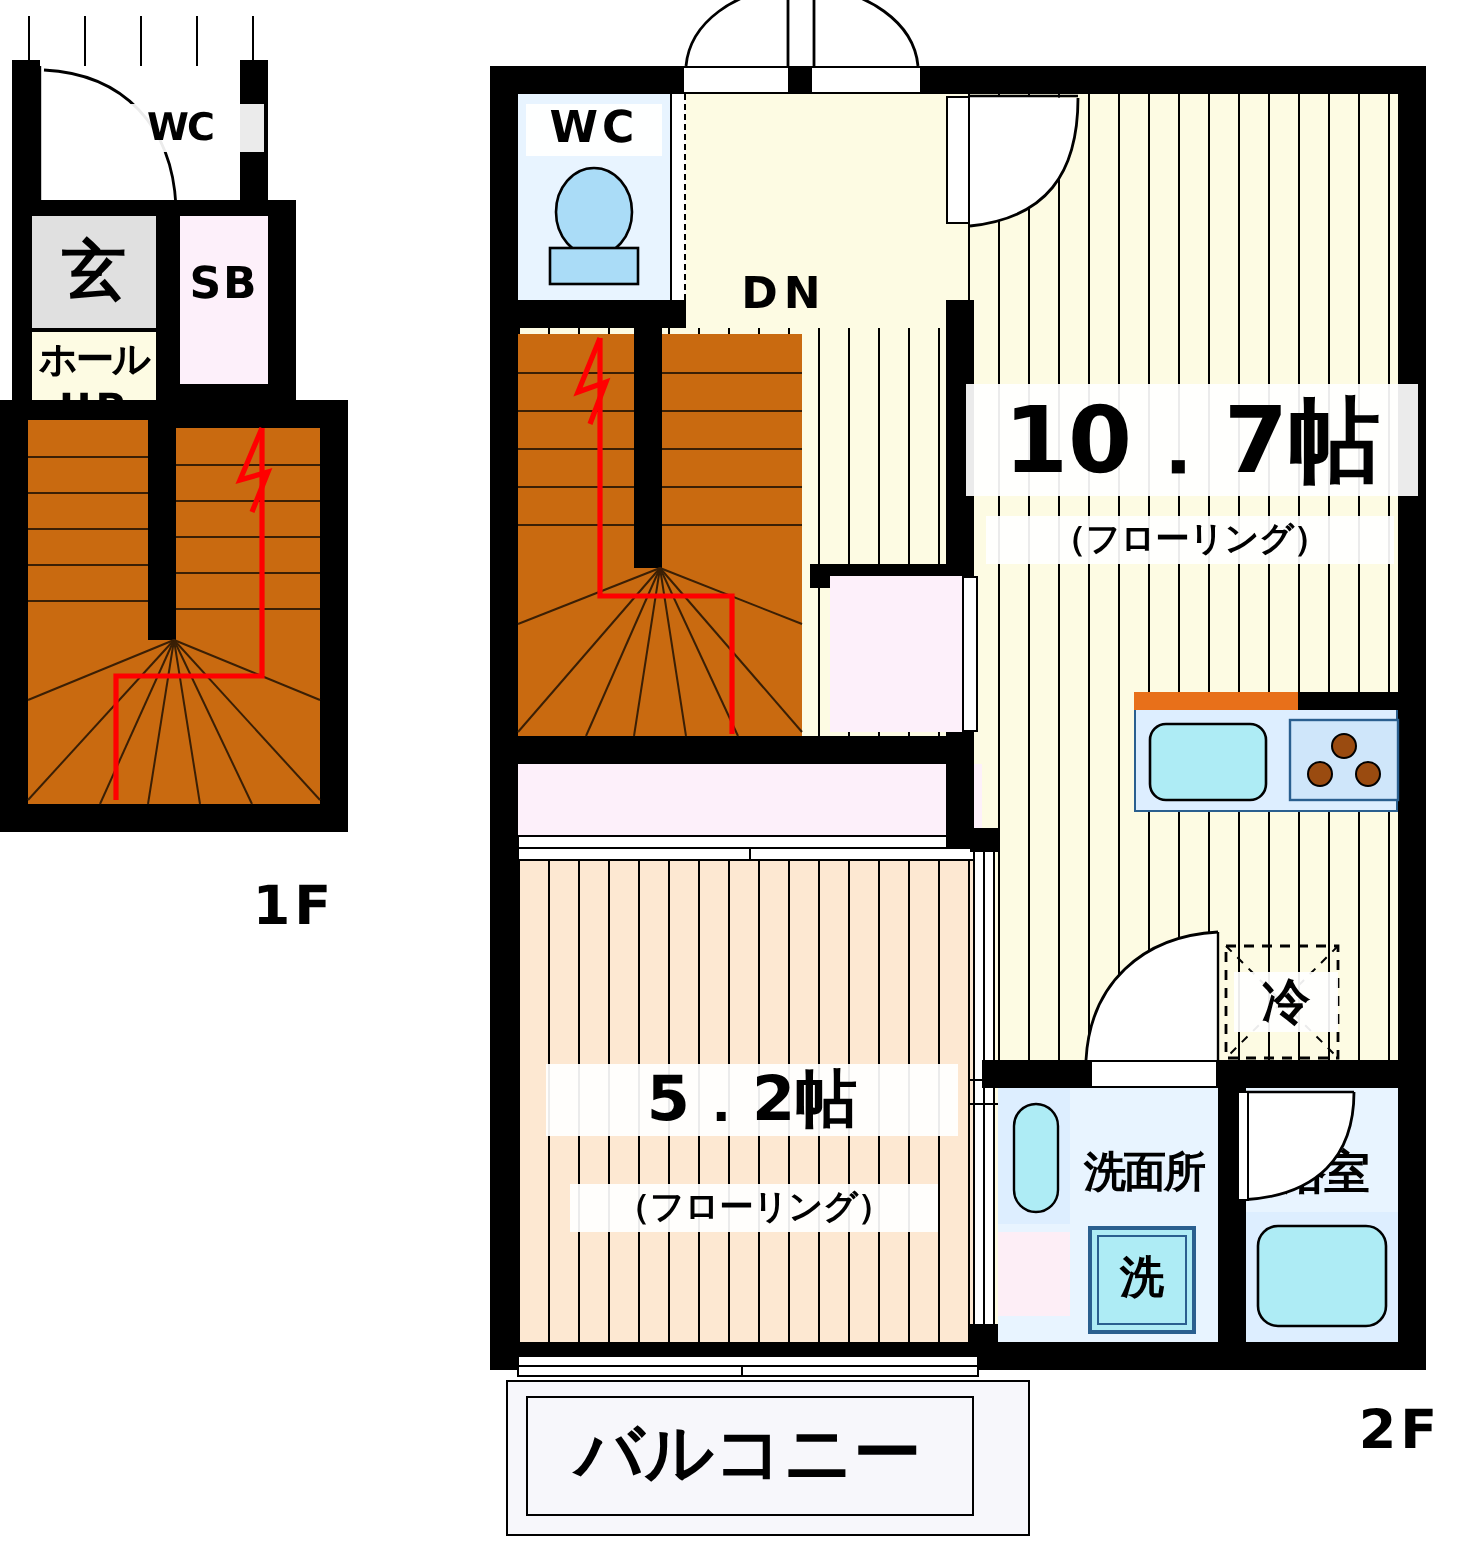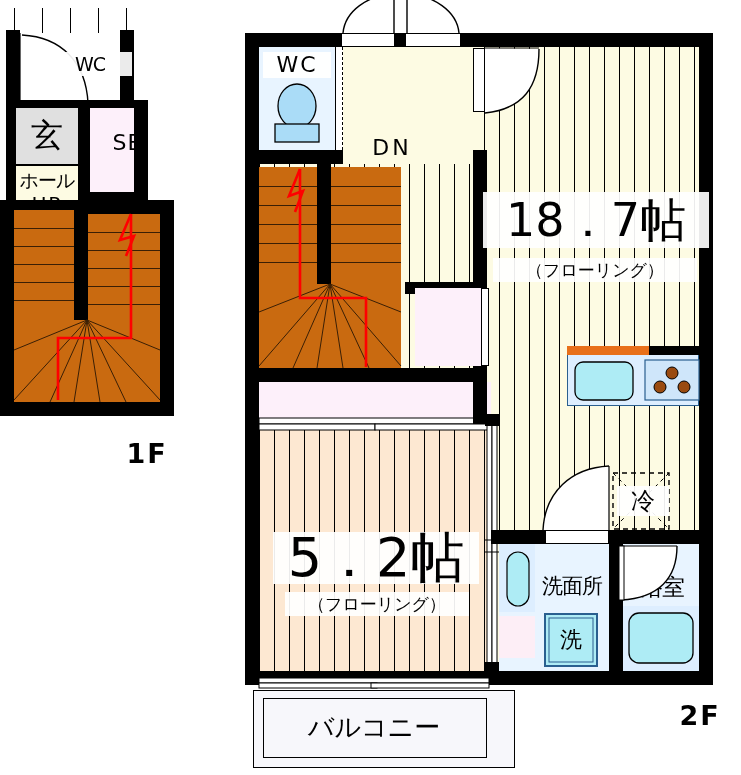--- a/index.html
+++ b/index.html
@@ -1,21 +1,21 @@
 <!DOCTYPE html>
 <html><head>
 <meta charset="utf-8">
 <style>
   html,body{margin:0;padding:0;background:#ffffff;}
   body{width:741px;height:775px;position:relative;overflow:hidden;
        font-family:"DejaVu Sans","Liberation Sans",sans-serif;}
   #stage{position:absolute;left:0;top:0;width:741px;height:775px;}
   .abs{position:absolute;box-sizing:border-box;}
   .wall{background:#000000;}
-  .lbl{position:absolute;white-space:nowrap;font-weight:normal;color:#000;
+  .lbl{position:absolute;white-space:nowrap;font-weight:bold;color:#000;
        display:flex;align-items:center;justify-content:center;line-height:1;}
   .floor-tag{font-size:27px;font-weight:bold;letter-spacing:2px;}
   
   .fl-cream{background:
      repeating-linear-gradient(to right,#000 0px,#000 1px,#fdfbe3 1px,#fdfbe3 15px);}
   .fl-peach{background:
      repeating-linear-gradient(to right,#000 0px,#000 1px,#fde8d2 1px,#fde8d2 15px);}
   .fl-bal{background:#f7f7fb;}
   .tatamiGrid{background:
       repeating-linear-gradient(to right,#000 0,#000 1px,#fff 1px,#fff 28px),
@@ -59,21 +59,21 @@
 
     <div class="abs gray" style="left:16px;top:108px;width:62px;height:56px;"></div>
     <div class="lbl" style="left:16px;top:114px;width:62px;height:42px;font-size:32px;">玄</div>
 
     <div class="abs" style="left:16px;top:166px;width:62px;height:52px;background:#fdfbe3;"></div>
     <div class="abs" style="left:16px;top:164px;width:62px;height:2px;background:#000;"></div>
     <div class="lbl" style="left:14px;top:168px;width:66px;height:24px;font-size:19px;letter-spacing:-1px;">ホール</div>
     <div class="lbl" style="left:16px;top:193px;width:62px;height:22px;font-size:20px;letter-spacing:2px;">UP</div>
 
     <div class="abs pink" style="left:90px;top:108px;width:44px;height:84px;"></div>
-    <div class="lbl" style="left:90px;top:130px;width:44px;height:26px;font-size:22px;letter-spacing:1px;margin-left:16px;">SB</div>
+    <div class="lbl" style="left:90px;top:130px;width:44px;height:26px;font-size:22px;letter-spacing:1px;">SB</div>
     <div class="abs wall" style="left:90px;top:192px;width:58px;height:26px;"></div>
 
     <div class="abs wall" style="left:0px;top:200px;width:14px;height:216px;"></div>
     <div class="abs wall" style="left:160px;top:208px;width:14px;height:208px;"></div>
     <div class="abs wall" style="left:0px;top:402px;width:174px;height:14px;"></div>
     <div class="abs wall" style="left:0px;top:200px;width:86px;height:10px;"></div>
     <div class="abs wall" style="left:86px;top:200px;width:88px;height:14px;"></div>
     <div class="abs wall" style="left:74px;top:210px;width:14px;height:110px;"></div>
 
     <div class="abs stair" style="left:14px;top:210px;width:60px;height:110px;">
@@ -197,33 +197,33 @@
 
     <div class="abs pink" style="left:14px;top:382px;width:232px;height:38px;"></div>
 
     <svg class="abs" style="left:14px;top:418px;width:232px;height:14px;">
       <rect x="0" y="0" width="232" height="6" fill="#fff" stroke="#000" stroke-width="1"></rect>
       <rect x="0" y="6" width="116" height="6" fill="#fff" stroke="#000" stroke-width="1"></rect>
       <rect x="116" y="6" width="116" height="6" fill="#fff" stroke="#000" stroke-width="1"></rect>
     </svg>
     <div class="abs wall" style="left:228px;top:382px;width:14px;height:42px;"></div>
 
-    <div class="lbl textbg" style="left:28px;top:532px;width:202px;height:52px;font-size:54px;">5．2帖</div>
+    <div class="lbl textbg" style="left:28px;top:532px;width:202px;height:36px;font-size:31px;">5．2帖</div>
     <div class="lbl textbg" style="left:40px;top:592px;width:180px;height:24px;font-size:17px;">（フローリング）</div>
 
     <svg class="abs" style="left:240px;top:424px;width:14px;height:250px;">
       <rect x="2" y="0" width="5" height="250" fill="#fff" stroke="#000" stroke-width="1"></rect>
       <rect x="7" y="0" width="5" height="250" fill="#fff" stroke="#000" stroke-width="1"></rect>
       <line x1="0" y1="116" x2="14" y2="116" stroke="#000" stroke-width="1"></line>
       <line x1="0" y1="128" x2="14" y2="128" stroke="#000" stroke-width="1"></line>
     </svg>
     <div class="abs wall" style="left:240px;top:414px;width:14px;height:12px;"></div>
     <div class="abs wall" style="left:240px;top:662px;width:14px;height:12px;"></div>
 
-    <div class="lbl textbg" style="left:238px;top:192px;width:222px;height:56px;font-size:46px;">18．7帖</div>
+    <div class="lbl textbg" style="left:238px;top:192px;width:222px;height:56px;font-size:46px;">10．7帖</div>
     <div class="lbl textbg" style="left:248px;top:258px;width:200px;height:24px;font-size:17px;">（フローリング）</div>
 
     <div class="abs paleblue" style="left:322px;top:354px;width:132px;height:52px;border:1px solid #2a5f8f;"></div>
     <div class="abs" style="left:322px;top:346px;width:82px;height:9px;background:#e8701a;"></div>
     <div class="abs wall" style="left:404px;top:346px;width:64px;height:9px;"></div>
     <svg class="abs" style="left:330px;top:362px;width:58px;height:38px;">
       <rect x="0" y="0" width="58" height="38" rx="8" ry="8" fill="#aeecf5" stroke="#000" stroke-width="1.3"></rect>
     </svg>
     <svg class="abs" style="left:400px;top:360px;width:54px;height:40px;">
       <rect x="0" y="0" width="54" height="40" fill="#cfe6fa" stroke="#2a5f8f" stroke-width="1.2"></rect>
@@ -270,21 +270,21 @@
       <line x1="2" y1="0" x2="58" y2="0" stroke="#000" stroke-width="1.2"></line>
       <rect x="0" y="0" width="5" height="54" fill="#fff" stroke="#000" stroke-width="1"></rect>
     </svg>
     <div class="abs paleblue" style="left:378px;top:606px;width:76px;height:65px;"></div>
     <svg class="abs" style="left:384px;top:613px;width:64px;height:50px;">
       <rect x="0" y="0" width="64" height="50" rx="10" ry="10" fill="#aeecf5" stroke="#000" stroke-width="1.3"></rect>
     </svg>
 
     <div class="abs fl-bal" style="left:8px;top:690px;width:262px;height:78px;border:1px solid #000;"></div>
     <div class="abs" style="left:18px;top:698px;width:224px;height:60px;border:1px solid #000;background:#f7f7fb;"></div>
-    <div class="lbl" style="left:24px;top:710px;width:210px;height:34px;font-size:26px;letter-spacing:0px;">バルコニー</div>
+    <div class="lbl" style="left:24px;top:710px;width:210px;height:34px;font-size:34px;letter-spacing:0px;">バルコニー</div>
 
     <svg class="abs" style="left:14px;top:678px;width:230px;height:14px;">
       <rect x="0" y="0" width="230" height="5" fill="#fff" stroke="#000" stroke-width="1"></rect>
       <rect x="0" y="5" width="118" height="5" fill="#fff" stroke="#000" stroke-width="1"></rect>
       <rect x="112" y="5" width="118" height="5" fill="#fff" stroke="#000" stroke-width="1"></rect>
     </svg>
 
     <div class="abs floor-tag" style="left:425px;top:700px;width:60px;height:32px;text-align:center;">2F</div>
   </div>
 

